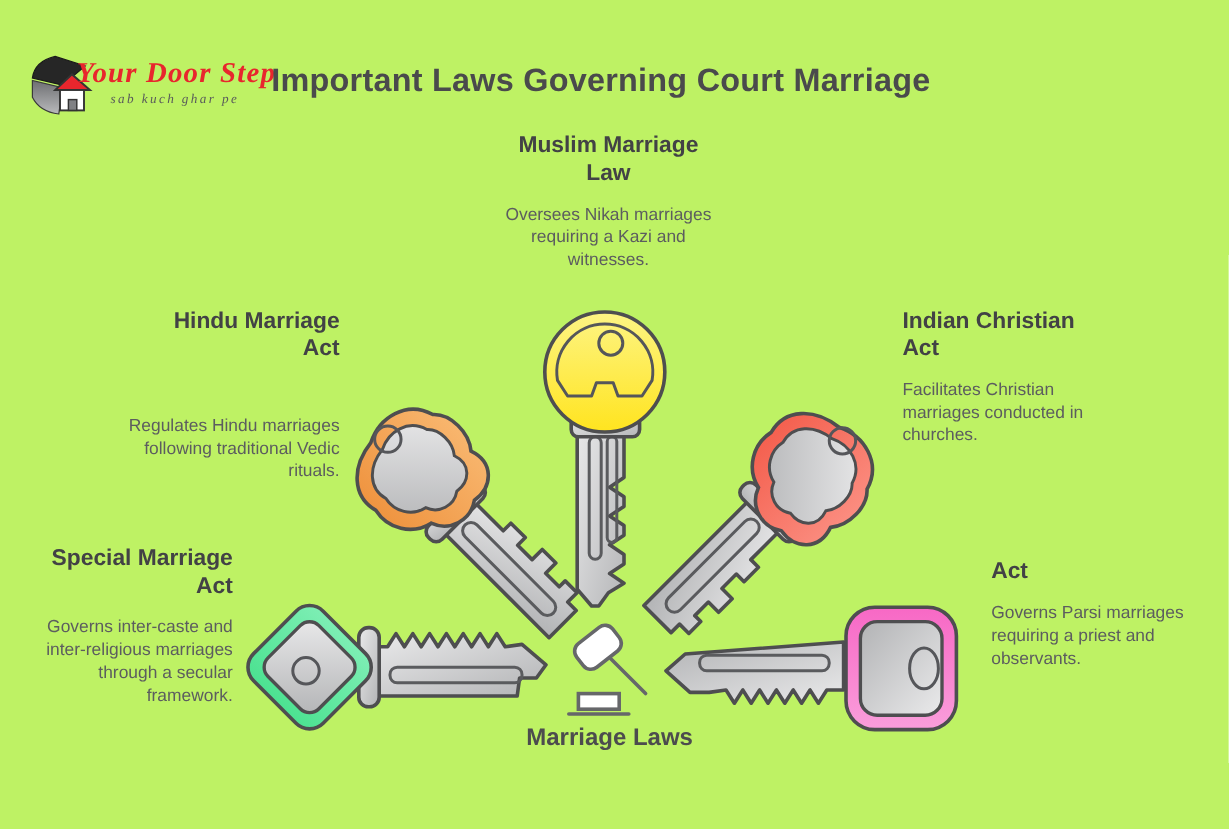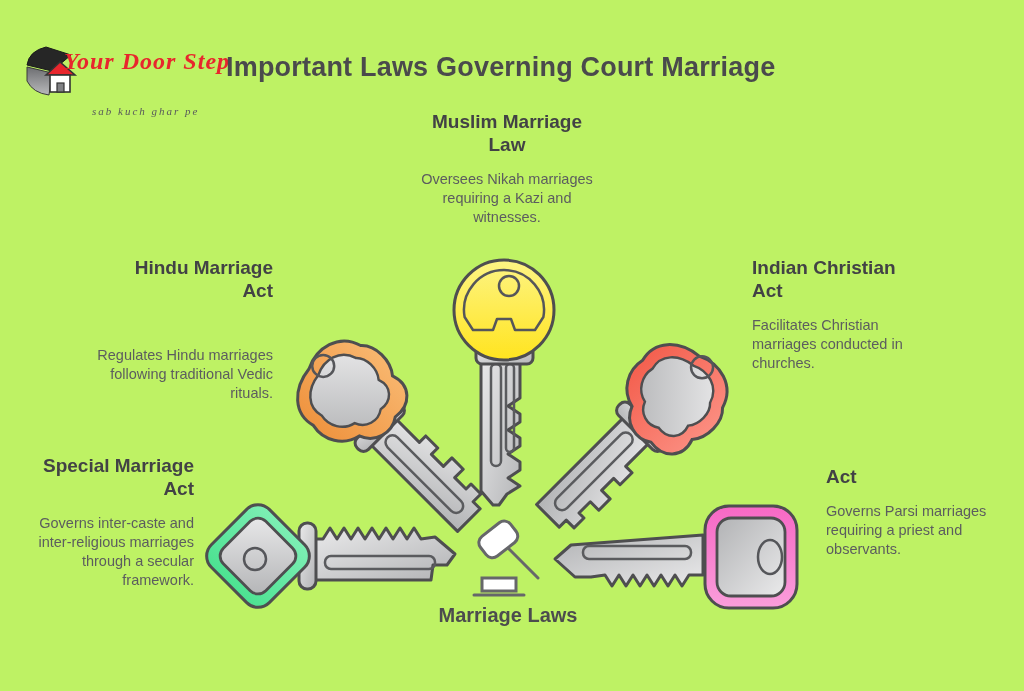--- a/index.html
+++ b/index.html
@@ -4,21 +4,21 @@
 <style>
   html,body{margin:0;padding:0;background:#fff;}
   .canvas{position:relative;width:1024px;height:691px;background:#bef264;overflow:hidden;
           font-family:"Liberation Sans",sans-serif;color:#454547;}
   .abs{position:absolute;}
 
   
   .brand-name{font-family:"Liberation Serif",serif;font-style:italic;font-weight:bold;
               font-size:24px;color:#e8262d;letter-spacing:1px;white-space:nowrap;}
   .brand-tag{font-family:"Liberation Serif",serif;font-style:italic;font-size:11px;color:#58595b;
-             letter-spacing:2px;white-space:nowrap;margin-top:28px;}
+             letter-spacing:2px;white-space:nowrap;}
   .page-title{font-size:27px;font-weight:bold;color:#4a4a4c;white-space:nowrap;letter-spacing:.2px;}
 
   
   .law h3{margin:0;font-size:19px;line-height:23px;font-weight:bold;color:#424245;}
   .law p{margin:14px 0 0 0;font-size:14.5px;line-height:19px;color:#5c5d5f;}
   .t-center{text-align:center;} .t-right{text-align:right;} .t-left{text-align:left;}
   .law.t-right p{margin-left:auto;} .law.t-center p{margin-left:auto;margin-right:auto;}
 
   
   .center-label{font-size:20px;line-height:25px;font-weight:bold;color:#4c4c4e;text-align:center;}
@@ -49,21 +49,21 @@
   <div class="abs page-title" style="left:226px;top:52px;">Important Laws Governing Court Marriage</div>
 
   <div class="abs law t-center" style="left:382px;top:110px;width:250px;">
     <h3>
       <div>Muslim Marriage</div>
       <div>Law</div>
     </h3>
     <p style="width:188px;">Oversees Nikah marriages requiring a Kazi and witnesses.</p>
   </div>
 
-  <div class="abs law t-right" style="left:89px;top:256px;width:184px;">
+  <div class="abs law t-right" style="left:99px;top:256px;width:184px;">
     <h3>
       <div>Hindu Marriage</div>
       <div>Act</div>
     </h3>
     <p style="width:178px;margin-top:44px;">Regulates Hindu marriages following traditional Vedic rituals.</p>
   </div>
 
   <div class="abs law t-left" style="left:752px;top:256px;width:200px;">
     <h3>
       <div>Indian Christian</div>

